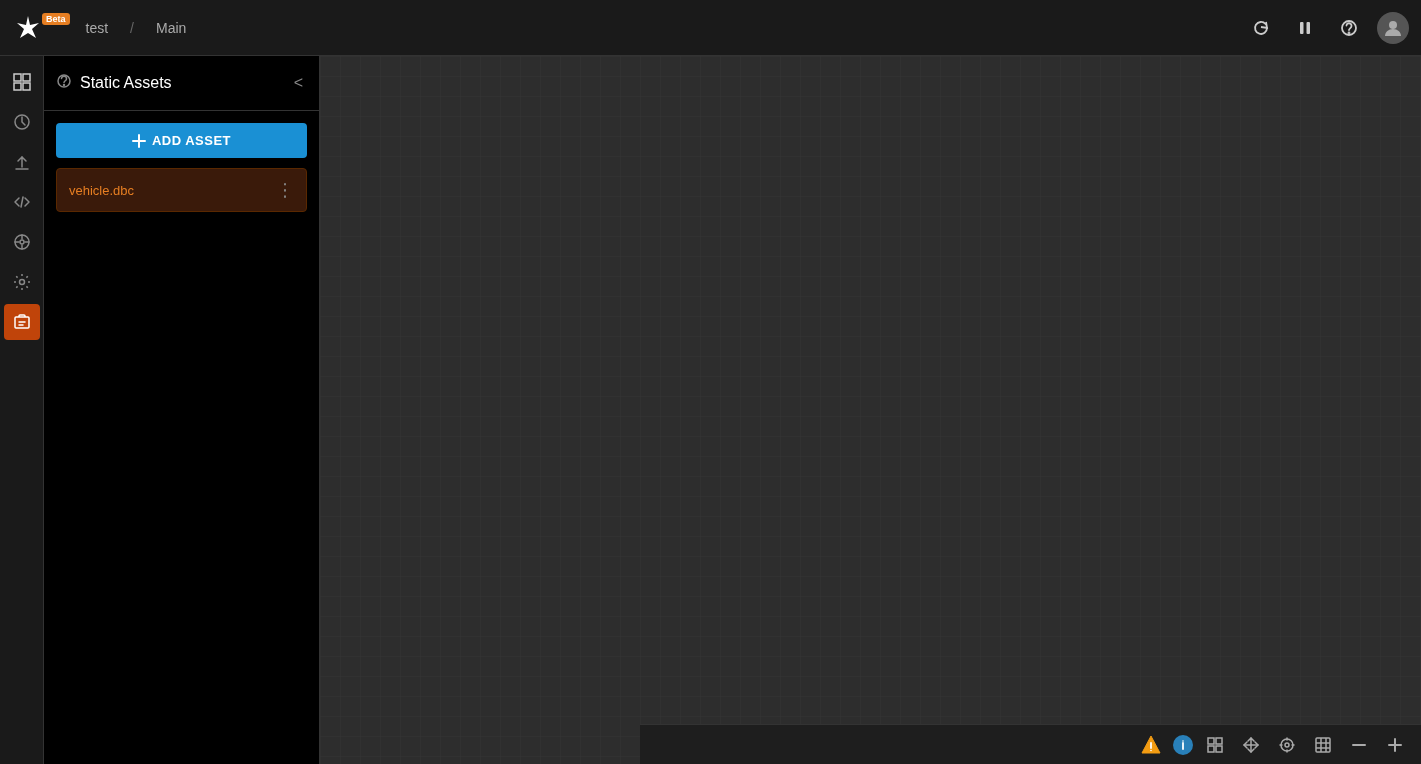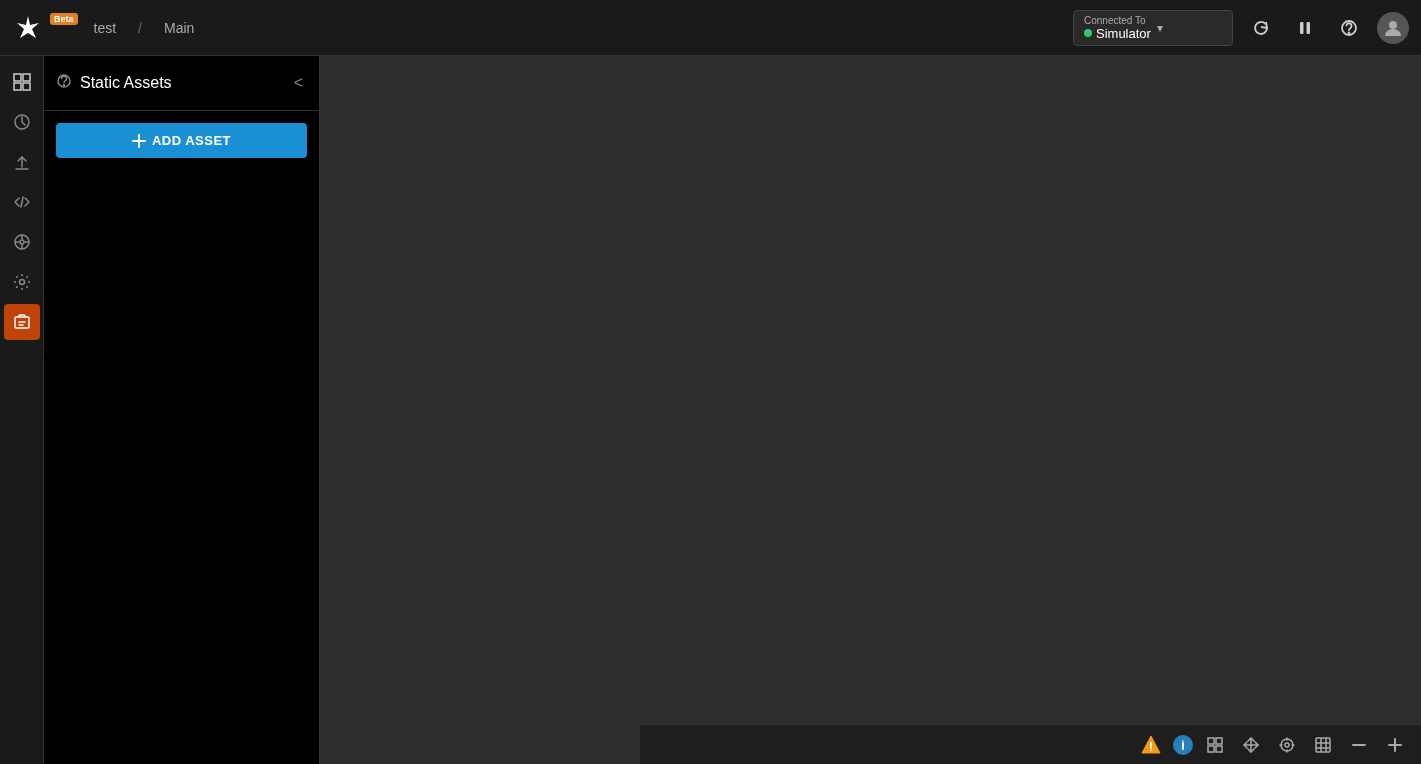--- a/index.html
+++ b/index.html
@@ -12,21 +12,21 @@
       background: #1a1a1a;
       display: flex;
       align-items: center;
       padding: 0 12px;
       border-bottom: 1px solid #333;
       position: relative;
     }
     #logo-area {
       display: flex;
       align-items: center;
-      gap: 14px;
+      gap: 6px;
       margin-right: 16px;
     }
     #logo-icon {
       width: 32px;
       height: 32px;
       display: flex;
       align-items: center;
       justify-content: center;
     }
     #beta-badge {
@@ -227,30 +227,20 @@
     <span id="beta-badge">Beta</span>
   </div>
 
   <div id="breadcrumb">
     <span>test</span>
     <span id="breadcrumb-separator">/</span>
     <span>Main</span>
   </div>
 
   <div id="topbar-right">
-    <div id="connection-dropdown">
-      <div id="connection-label-area">
-        <span id="connection-label-top">Connected To</span>
-        <span id="connection-label-bottom">
-          <span id="green-dot"></span>
-          <span>Simulator</span>
-        </span>
-      </div>
-      <span id="chevron-down">▾</span>
-    </div>
 
     <div class="topbar-icon-btn">
       <svg width="18" height="18" viewBox="0 0 18 18" fill="none" stroke="#ccc" stroke-width="1.8">
         <path d="M15 9a6 6 0 1 1-1.5-4" stroke-linecap="round"></path>
         <polyline points="14,3 15,9 9,8" fill="none" stroke="#ccc" stroke-width="1.8"></polyline>
       </svg>
     </div>
     <div class="topbar-icon-btn">
       <svg width="18" height="18" viewBox="0 0 18 18" fill="#ccc">
         <rect x="4" y="3" width="3.5" height="12" rx="1"></rect>
@@ -343,20 +333,26 @@
       <span id="panel-collapse-btn">&lt;</span>
     </div>
     <div id="panel-content">
       <button id="add-asset-btn">
         <svg width="14" height="14" viewBox="0 0 14 14" fill="none" stroke="#fff" stroke-width="2">
           <line x1="7" y1="1" x2="7" y2="13" stroke-linecap="round"></line>
           <line x1="1" y1="7" x2="13" y2="7" stroke-linecap="round"></line>
         </svg>
         <span>ADD ASSET</span>
       </button>
+      <div id="asset-list">
+        <div class="asset-item">
+          <span class="asset-item-name">vehicle.dbc</span>
+          <span class="asset-item-menu">⋮</span>
+        </div>
+      </div>
     </div>
   </div>
 
   <div id="canvas-area">
     <svg id="grid-canvas" width="100%" height="100%">
       <defs>
         <pattern id="small-grid" width="20" height="20" patternUnits="userSpaceOnUse">
           <path d="M 20 0 L 0 0 0 20" fill="none" stroke="#3a3a3a" stroke-width="0.5"></path>
         </pattern>
         <pattern id="grid" width="100" height="100" patternUnits="userSpaceOnUse">

